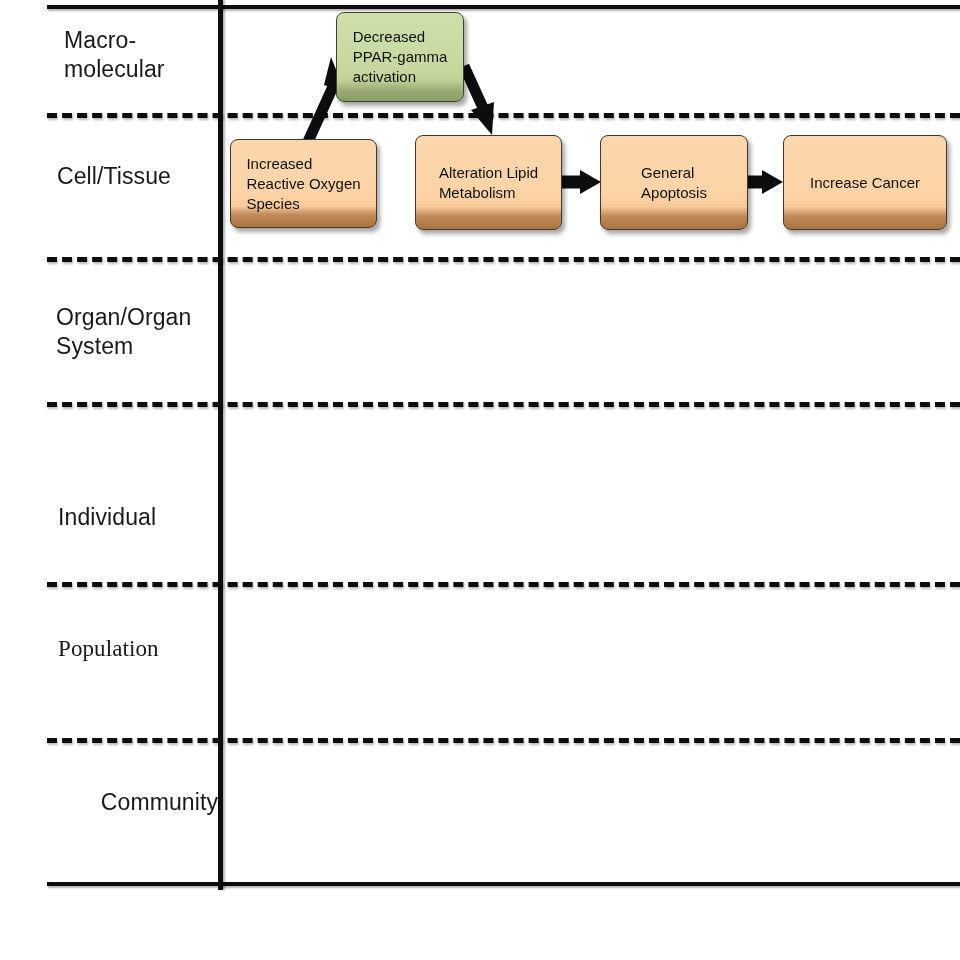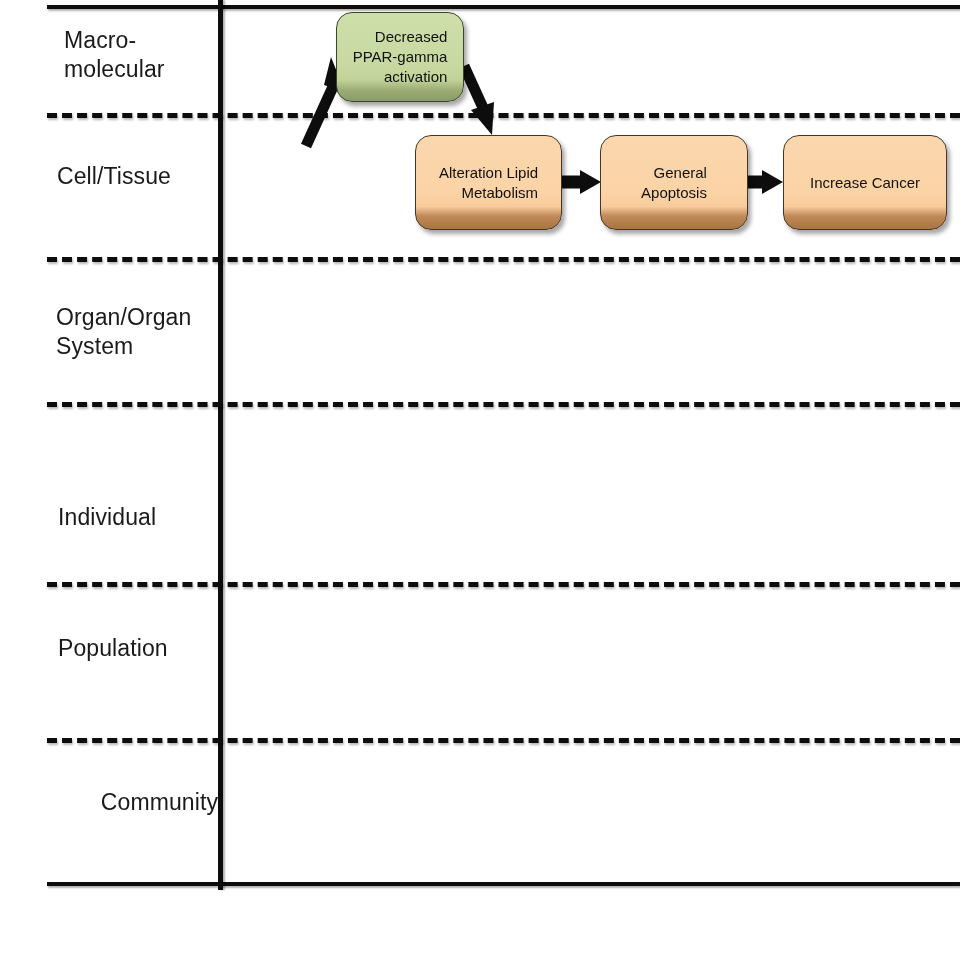--- a/index.html
+++ b/index.html
@@ -51,25 +51,25 @@
     color: #1a1a1a;
     font-family: "Liberation Sans", sans-serif;
     white-space: pre-line;
     letter-spacing: 0.1px;
   }
 
   
   .node {
     position: absolute;
     box-sizing: border-box;
-    border-radius: 16px;
+    border-radius: 8px;
     display: flex;
     align-items: center;
     justify-content: center;
-    text-align: right;
+    text-align: left;
     font-size: 15px;
     line-height: 20px;
     color: #111111;
     padding: 21px 6px;
     white-space: pre-line;
     border: 1.5px solid #3f3f3f;
     box-shadow: 3px 4px 4px rgba(0,0,0,0.35);
   }
   .node.orange {
     background: linear-gradient(to bottom,
@@ -116,21 +116,21 @@
   <div class="tier-label" style="left:64px; top:26px; width:150px;">Macro-
 molecular</div>
 
   <div class="tier-label" style="left:56px; top:303px; width:165px;">Organ/Organ
 System</div>
 
   <div class="tier-label" style="left:57px; top:162px; width:160px;">Cell/Tissue</div>
 
   <div class="tier-label" style="left:58px; top:503px; width:160px;">Individual</div>
 
-  <div class="tier-label" style="left:58px; top:634px; width:160px;">Population</div>
+  <div class="tier-label" style="left:58px; top:634px; width:160px;font-family:Liberation Serif, serif;">Population</div>
 
   <div class="tier-label" style="left:58px; top:788px; width:160px;text-align:right;">Community</div>
 
   <svg class="arrow-svg" style="left:0px; top:0px; width:960px; height:960px;" viewBox="0 0 960 960">
 
     <g>
       <path d="M 306,146 L 336,80" stroke="#0d0d0d" stroke-width="11" fill="none" stroke-linecap="butt"></path>
       <path d="M 331,57 L 345,92 L 324,85 Z" fill="#0d0d0d"></path>
     </g>
 
@@ -149,20 +149,25 @@
       <path d="M 783,182 L 762,194 L 762,170 Z" fill="#0d0d0d"></path>
     </g>
   </svg>
 
   <div class="node green" style="left:336px; top:12px; width:128px; height:90px;">
     <span class="node-text">Decreased
 PPAR-gamma
 activation</span>
   </div>
 
+  <div class="node orange" style="left:230px; top:139px; width:147px; height:89px;">
+    <span class="node-text">Increased
+Reactive Oxygen
+Species</span>
+  </div>
 
   <div class="node orange" style="left:415px; top:135px; width:147px; height:95px;">
     <span class="node-text">Alteration Lipid
 Metabolism</span>
   </div>
 
   <div class="node orange" style="left:783px; top:135px; width:164px; height:95px;">
     <span class="node-text">Increase Cancer</span>
   </div>
 

